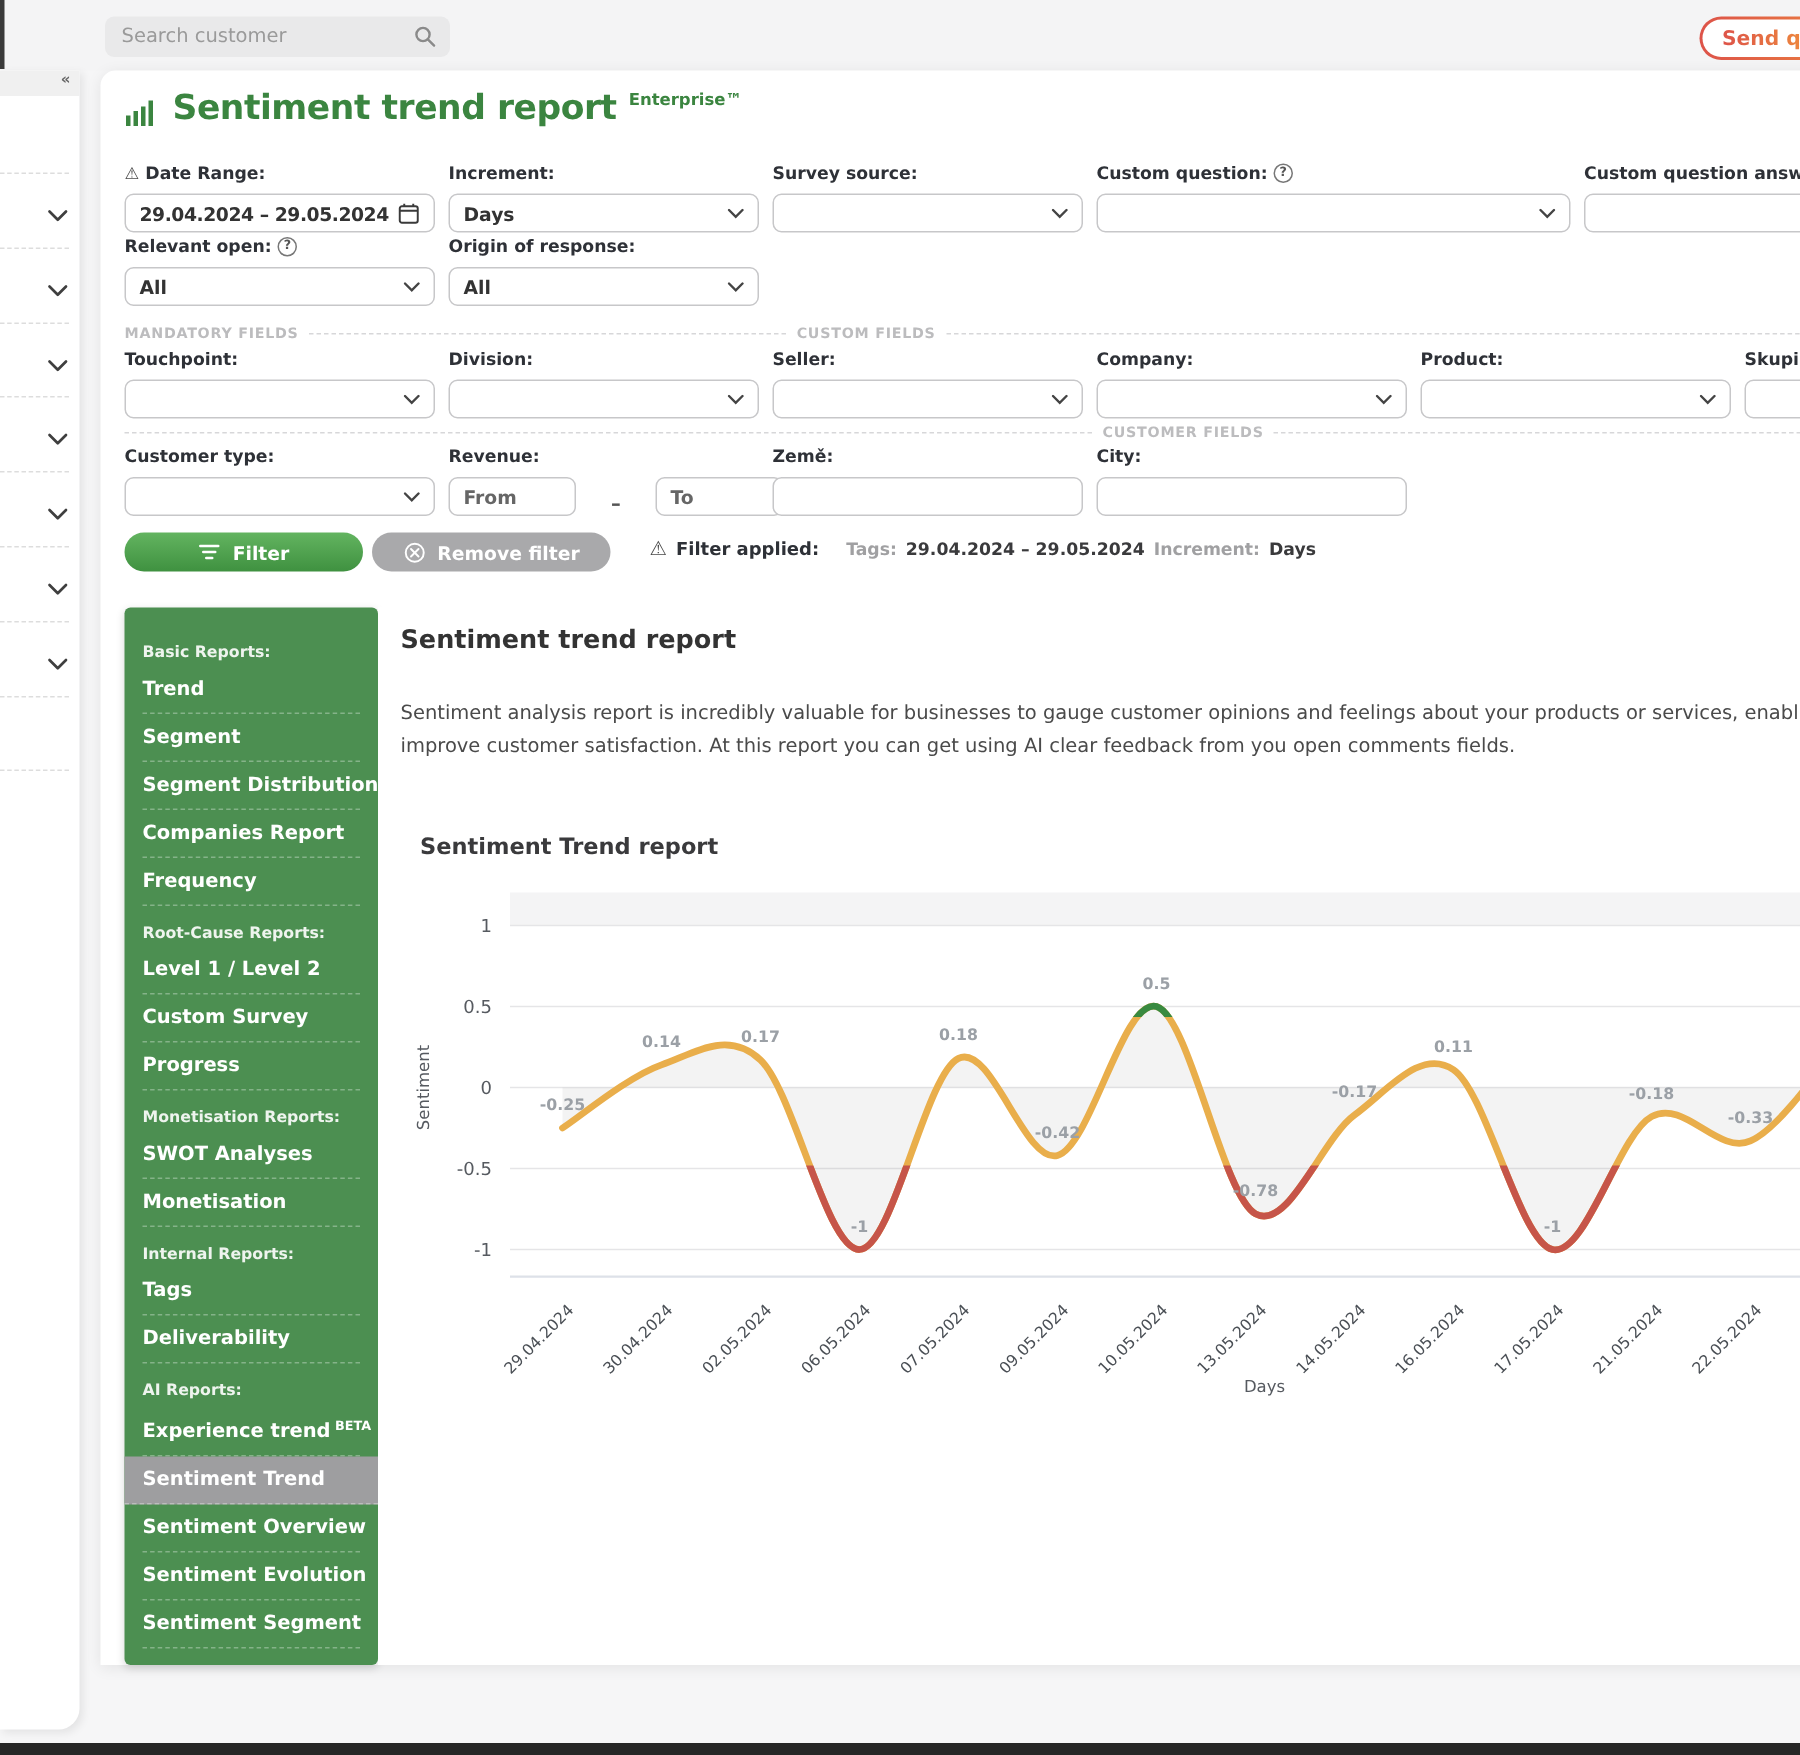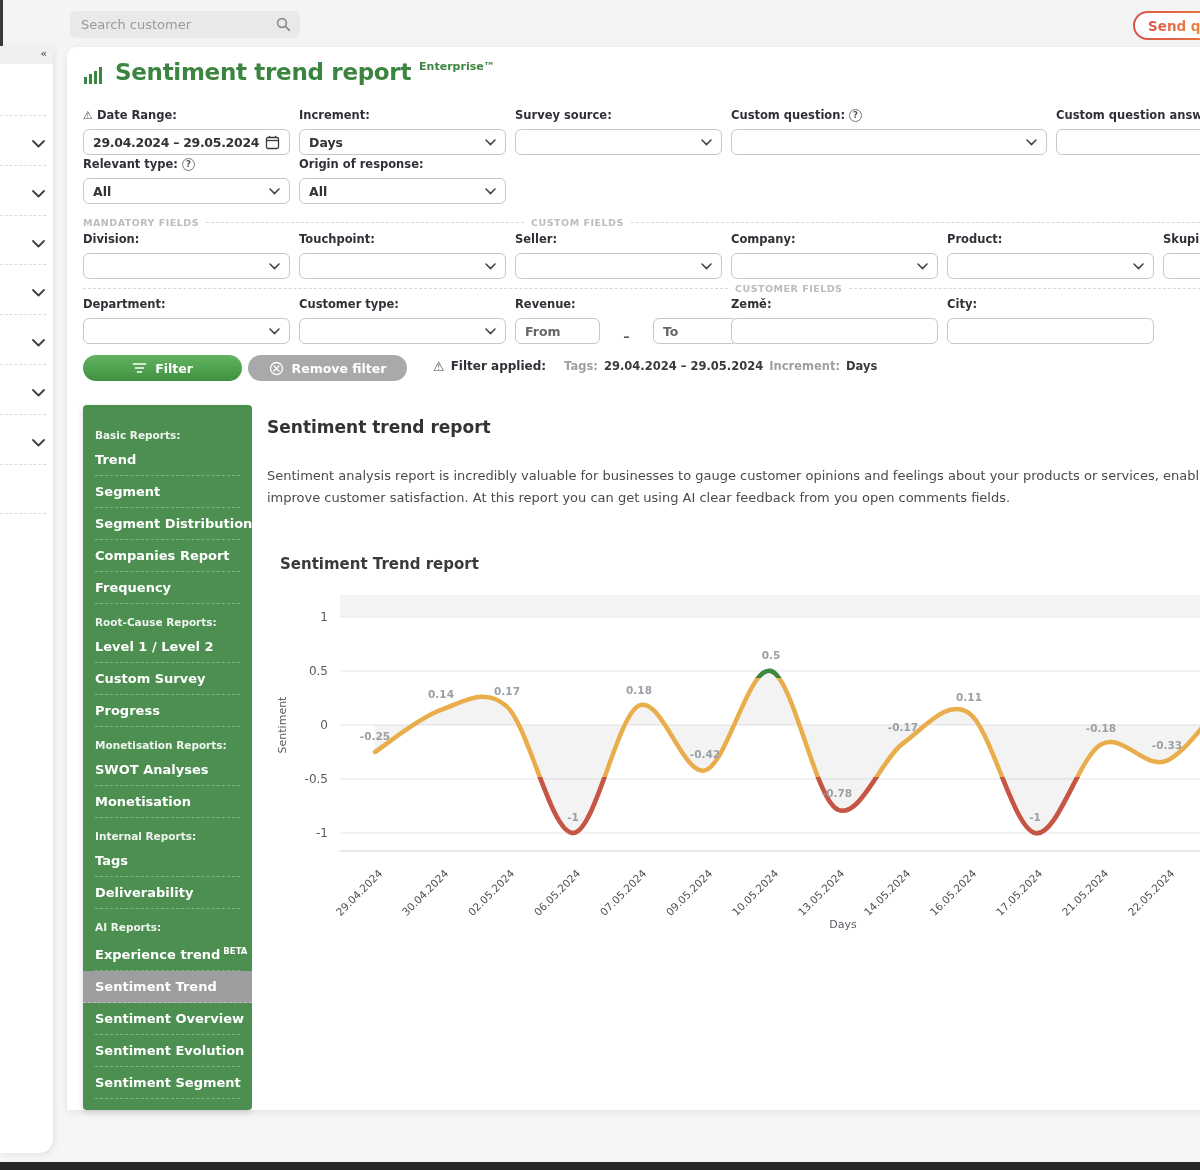--- a/index.html
+++ b/index.html
@@ -193,21 +193,21 @@
           <span>Custom question answers:</span>
         </div>
         <div class="ctrl">
           <span></span>
         </div>
       </div>
     </div>
   <div class="frow" id="frow2" style="top:109px">
       <div class="field" style="width: 207px;">
         <div class="lbl">
-          <span>Relevant type:</span>
+          <span>Relevant open:</span>
           <span class="help-ico">?</span>
         </div>
         <div class="ctrl">
           <span>All</span>
           <svg width="11" height="7" viewBox="0 0 11 7">
             <polyline points="1,1 5.5,5.5 10,1" fill="none" stroke="#444" stroke-width="1.6" stroke-linecap="round"></polyline>
           </svg>
         </div>
       </div>
       <div class="field" style="width: 207px;">
@@ -226,32 +226,32 @@
   <div class="divider" style="top:170px">
     <span>MANDATORY FIELDS</span>
     <span class="dash" style="width:318px"></span>
     <span>CUSTOM FIELDS</span>
     <span class="dash grow"></span>
   </div>
 
   <div class="frow" id="frow3" style="top:184px">
       <div class="field" style="width: 207px;">
         <div class="lbl">
+          <span>Touchpoint:</span>
+        </div>
+        <div class="ctrl">
+          <span></span>
+          <svg width="11" height="7" viewBox="0 0 11 7">
+            <polyline points="1,1 5.5,5.5 10,1" fill="none" stroke="#444" stroke-width="1.6" stroke-linecap="round"></polyline>
+          </svg>
+        </div>
+      </div>
+      <div class="field" style="width: 207px;">
+        <div class="lbl">
           <span>Division:</span>
-        </div>
-        <div class="ctrl">
-          <span></span>
-          <svg width="11" height="7" viewBox="0 0 11 7">
-            <polyline points="1,1 5.5,5.5 10,1" fill="none" stroke="#444" stroke-width="1.6" stroke-linecap="round"></polyline>
-          </svg>
-        </div>
-      </div>
-      <div class="field" style="width: 207px;">
-        <div class="lbl">
-          <span>Touchpoint:</span>
         </div>
         <div class="ctrl">
           <span></span>
           <svg width="11" height="7" viewBox="0 0 11 7">
             <polyline points="1,1 5.5,5.5 10,1" fill="none" stroke="#444" stroke-width="1.6" stroke-linecap="round"></polyline>
           </svg>
         </div>
       </div>
       <div class="field" style="width: 207px;">
         <div class="lbl">
@@ -296,31 +296,20 @@
       </div>
     </div>
 
   <div class="divider" style="top:236px">
     <span class="dash" style="width:645px"></span>
     <span>CUSTOMER FIELDS</span>
     <span class="dash grow"></span>
   </div>
 
   <div class="frow" id="frow4" style="top:249px">
-      <div class="field" style="width: 207px;">
-        <div class="lbl">
-          <span>Department:</span>
-        </div>
-        <div class="ctrl">
-          <span></span>
-          <svg width="11" height="7" viewBox="0 0 11 7">
-            <polyline points="1,1 5.5,5.5 10,1" fill="none" stroke="#444" stroke-width="1.6" stroke-linecap="round"></polyline>
-          </svg>
-        </div>
-      </div>
       <div class="field" style="width: 207px;">
         <div class="lbl">
           <span>Customer type:</span>
         </div>
         <div class="ctrl">
           <span></span>
           <svg width="11" height="7" viewBox="0 0 11 7">
             <polyline points="1,1 5.5,5.5 10,1" fill="none" stroke="#444" stroke-width="1.6" stroke-linecap="round"></polyline>
           </svg>
         </div>

